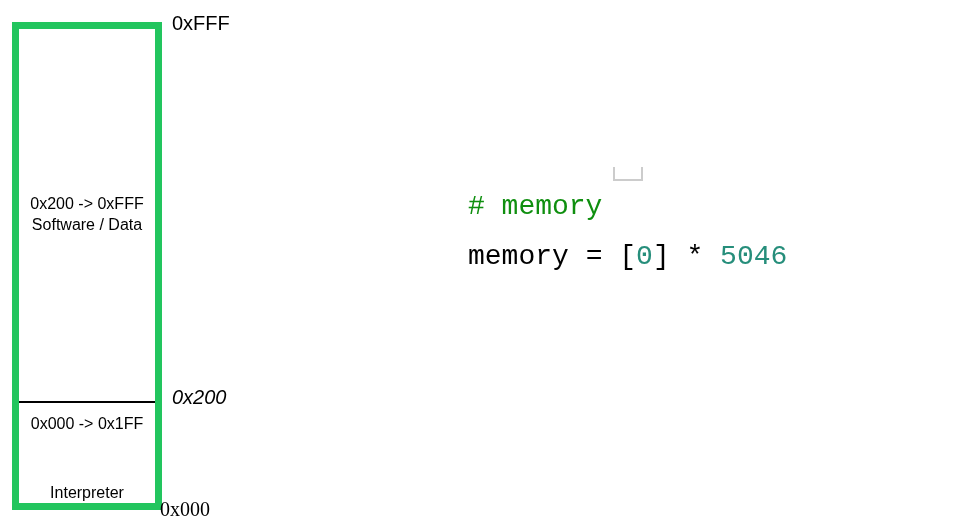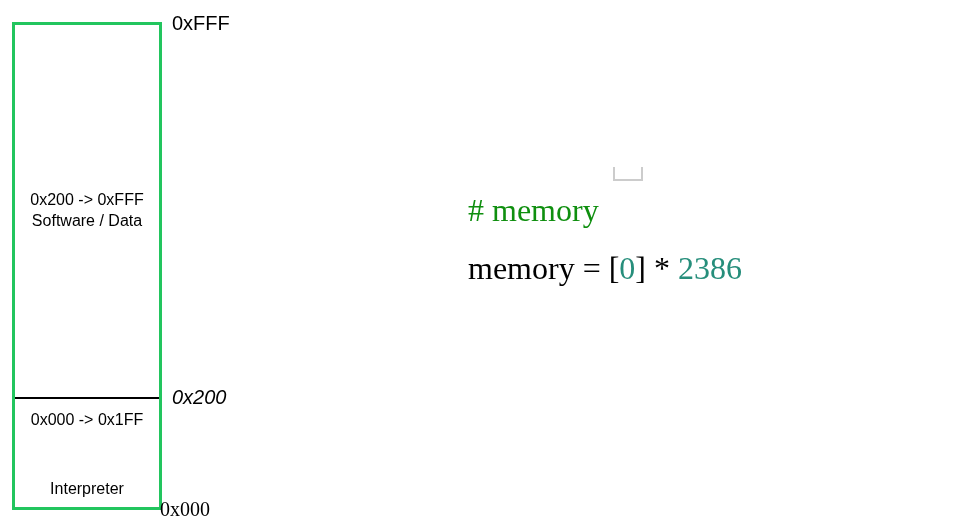--- a/index.html
+++ b/index.html
@@ -13,21 +13,21 @@
       background: #ffffff;
       position: relative;
       font-family: Helvetica, Arial, sans-serif;
     }
     .memory-diagram {
       position: absolute;
       left: 12px;
       top: 22px;
       width: 150px;
       height: 488px;
-      border: 3px solid #22c55e;
+      border: 7px solid #22c55e;
     }
     .upper-region {
       width: 100%;
       height: 372px;
       display: flex;
       flex-direction: column;
       align-items: center;
       justify-content: center;
       font-size: 16px;
       color: #000;
@@ -68,22 +68,22 @@
     }
     .addr-bottom {
       left: 160px;
       top: 498px;
       font-family: Liberation Serif, serif;
     }
     .code-block {
       position: absolute;
       left: 468px;
       top: 182px;
-      font-family: Liberation Serif, serif;
-      font-size: 32px;
+      font-family: Liberation Mono, monospace;
+      font-size: 28px;
       line-height: 1.8;
       color: #000;
     }
     .code-comment {
       color: #0f8f0f;
     }
     .code-punct {
       color: #000;
     }
     .code-number {
@@ -116,14 +116,14 @@
 </div>
 
 <div class="addr-label addr-top">0xFFF</div>
 <div class="addr-label addr-mid">0x200</div>
 <div class="addr-label addr-bottom">0x000</div>
 
 <div class="cursor-mark"></div>
 
 <div class="code-block">
   <div><span class="code-comment"># memory</span></div>
-  <div><span>memory</span><span class="code-punct"> = </span><span class="code-punct">[</span><span class="code-number">0</span><span class="code-punct">]</span><span class="code-punct"> * </span><span class="code-number">2386</span></div>
+  <div><span>memory</span><span class="code-punct"> = </span><span class="code-punct">[</span><span class="code-number">0</span><span class="code-punct">]</span><span class="code-punct"> * </span><span class="code-number">5046</span></div>
 </div>
 
 </body></html>

